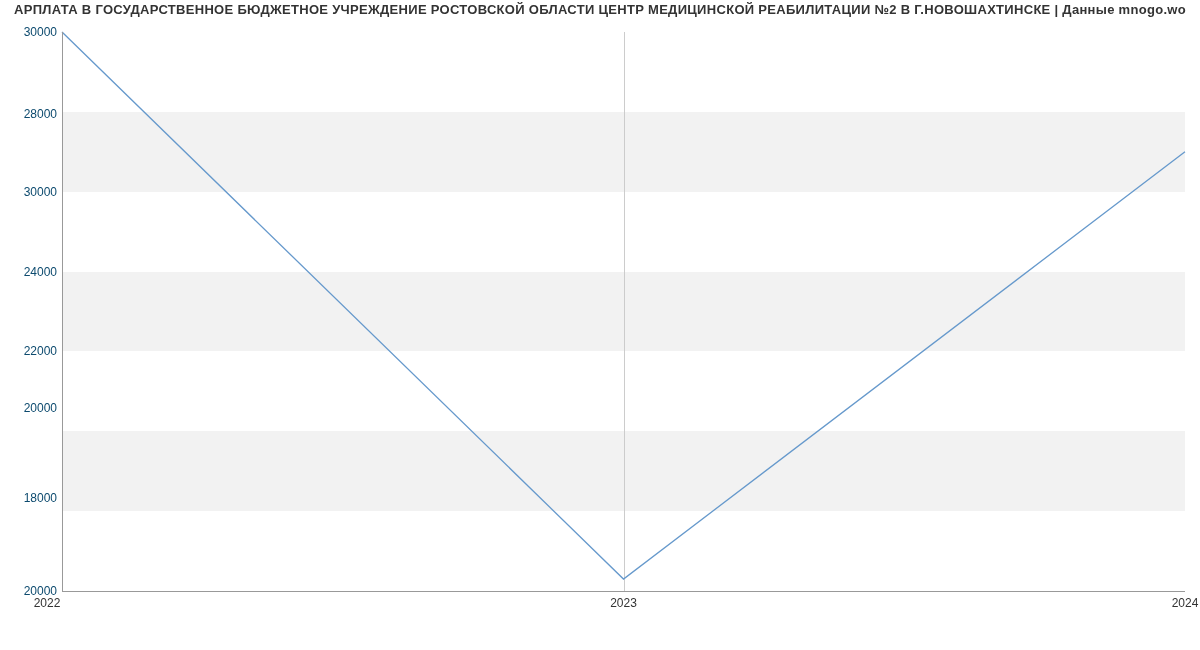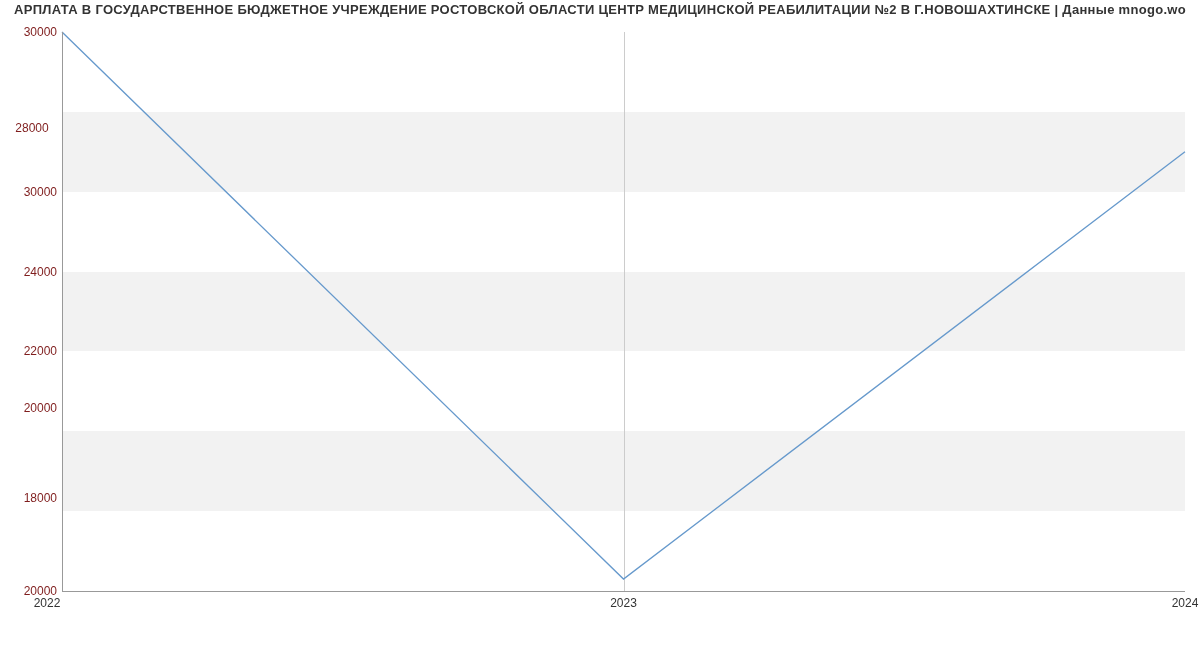--- a/index.html
+++ b/index.html
@@ -45,21 +45,21 @@
       background: #ccc;
     }
     .axis-line {
       position: absolute;
       background: #999;
     }
     .y-tick-label {
       position: absolute;
       right: 1143px;
       font-size: 12px;
-      color: #7f1d1d;
+      color: #0c4a6e;
       transform: translateY(-50%);
       text-align: right;
       width: 50px;
       font-family: Verdana, sans-serif;
     }
     .x-tick-label {
       position: absolute;
       top: 596px;
       font-size: 12px;
       color: #333;
@@ -102,20 +102,20 @@
 <div class="axis-line" style="left:62px; top:591px; width:1123px; height:1px;"></div>
 <div class="axis-line" style="left:62px; top:32px; width:1px; height:559px;"></div>
 
 <div id="yticks-container">
     <div class="y-tick-label" style="top: 591px;">20000</div>
     <div class="y-tick-label" style="top: 491px; margin-top: 7px;">18000</div>
     <div class="y-tick-label" style="top: 408px;">20000</div>
     <div class="y-tick-label" style="top: 351.429px;">22000</div>
     <div class="y-tick-label" style="top: 271.571px;">24000</div>
     <div class="y-tick-label" style="top: 191.714px;">30000</div>
-    <div class="y-tick-label" style="top: 128px; text-align: center;">28000</div>
+    <div class="y-tick-label" style="top: 114px;">28000</div>
     <div class="y-tick-label" style="top: 32px;">30000</div>
   </div>
 <div id="xticks-container">
     <div class="x-tick-label" style="left: 47px;">2022</div>
     <div class="x-tick-label" style="left: 623.5px;">2023</div>
     <div class="x-tick-label" style="left: 1185px; text-align: center;">2024</div>
   </div>
 
 </body></html>

